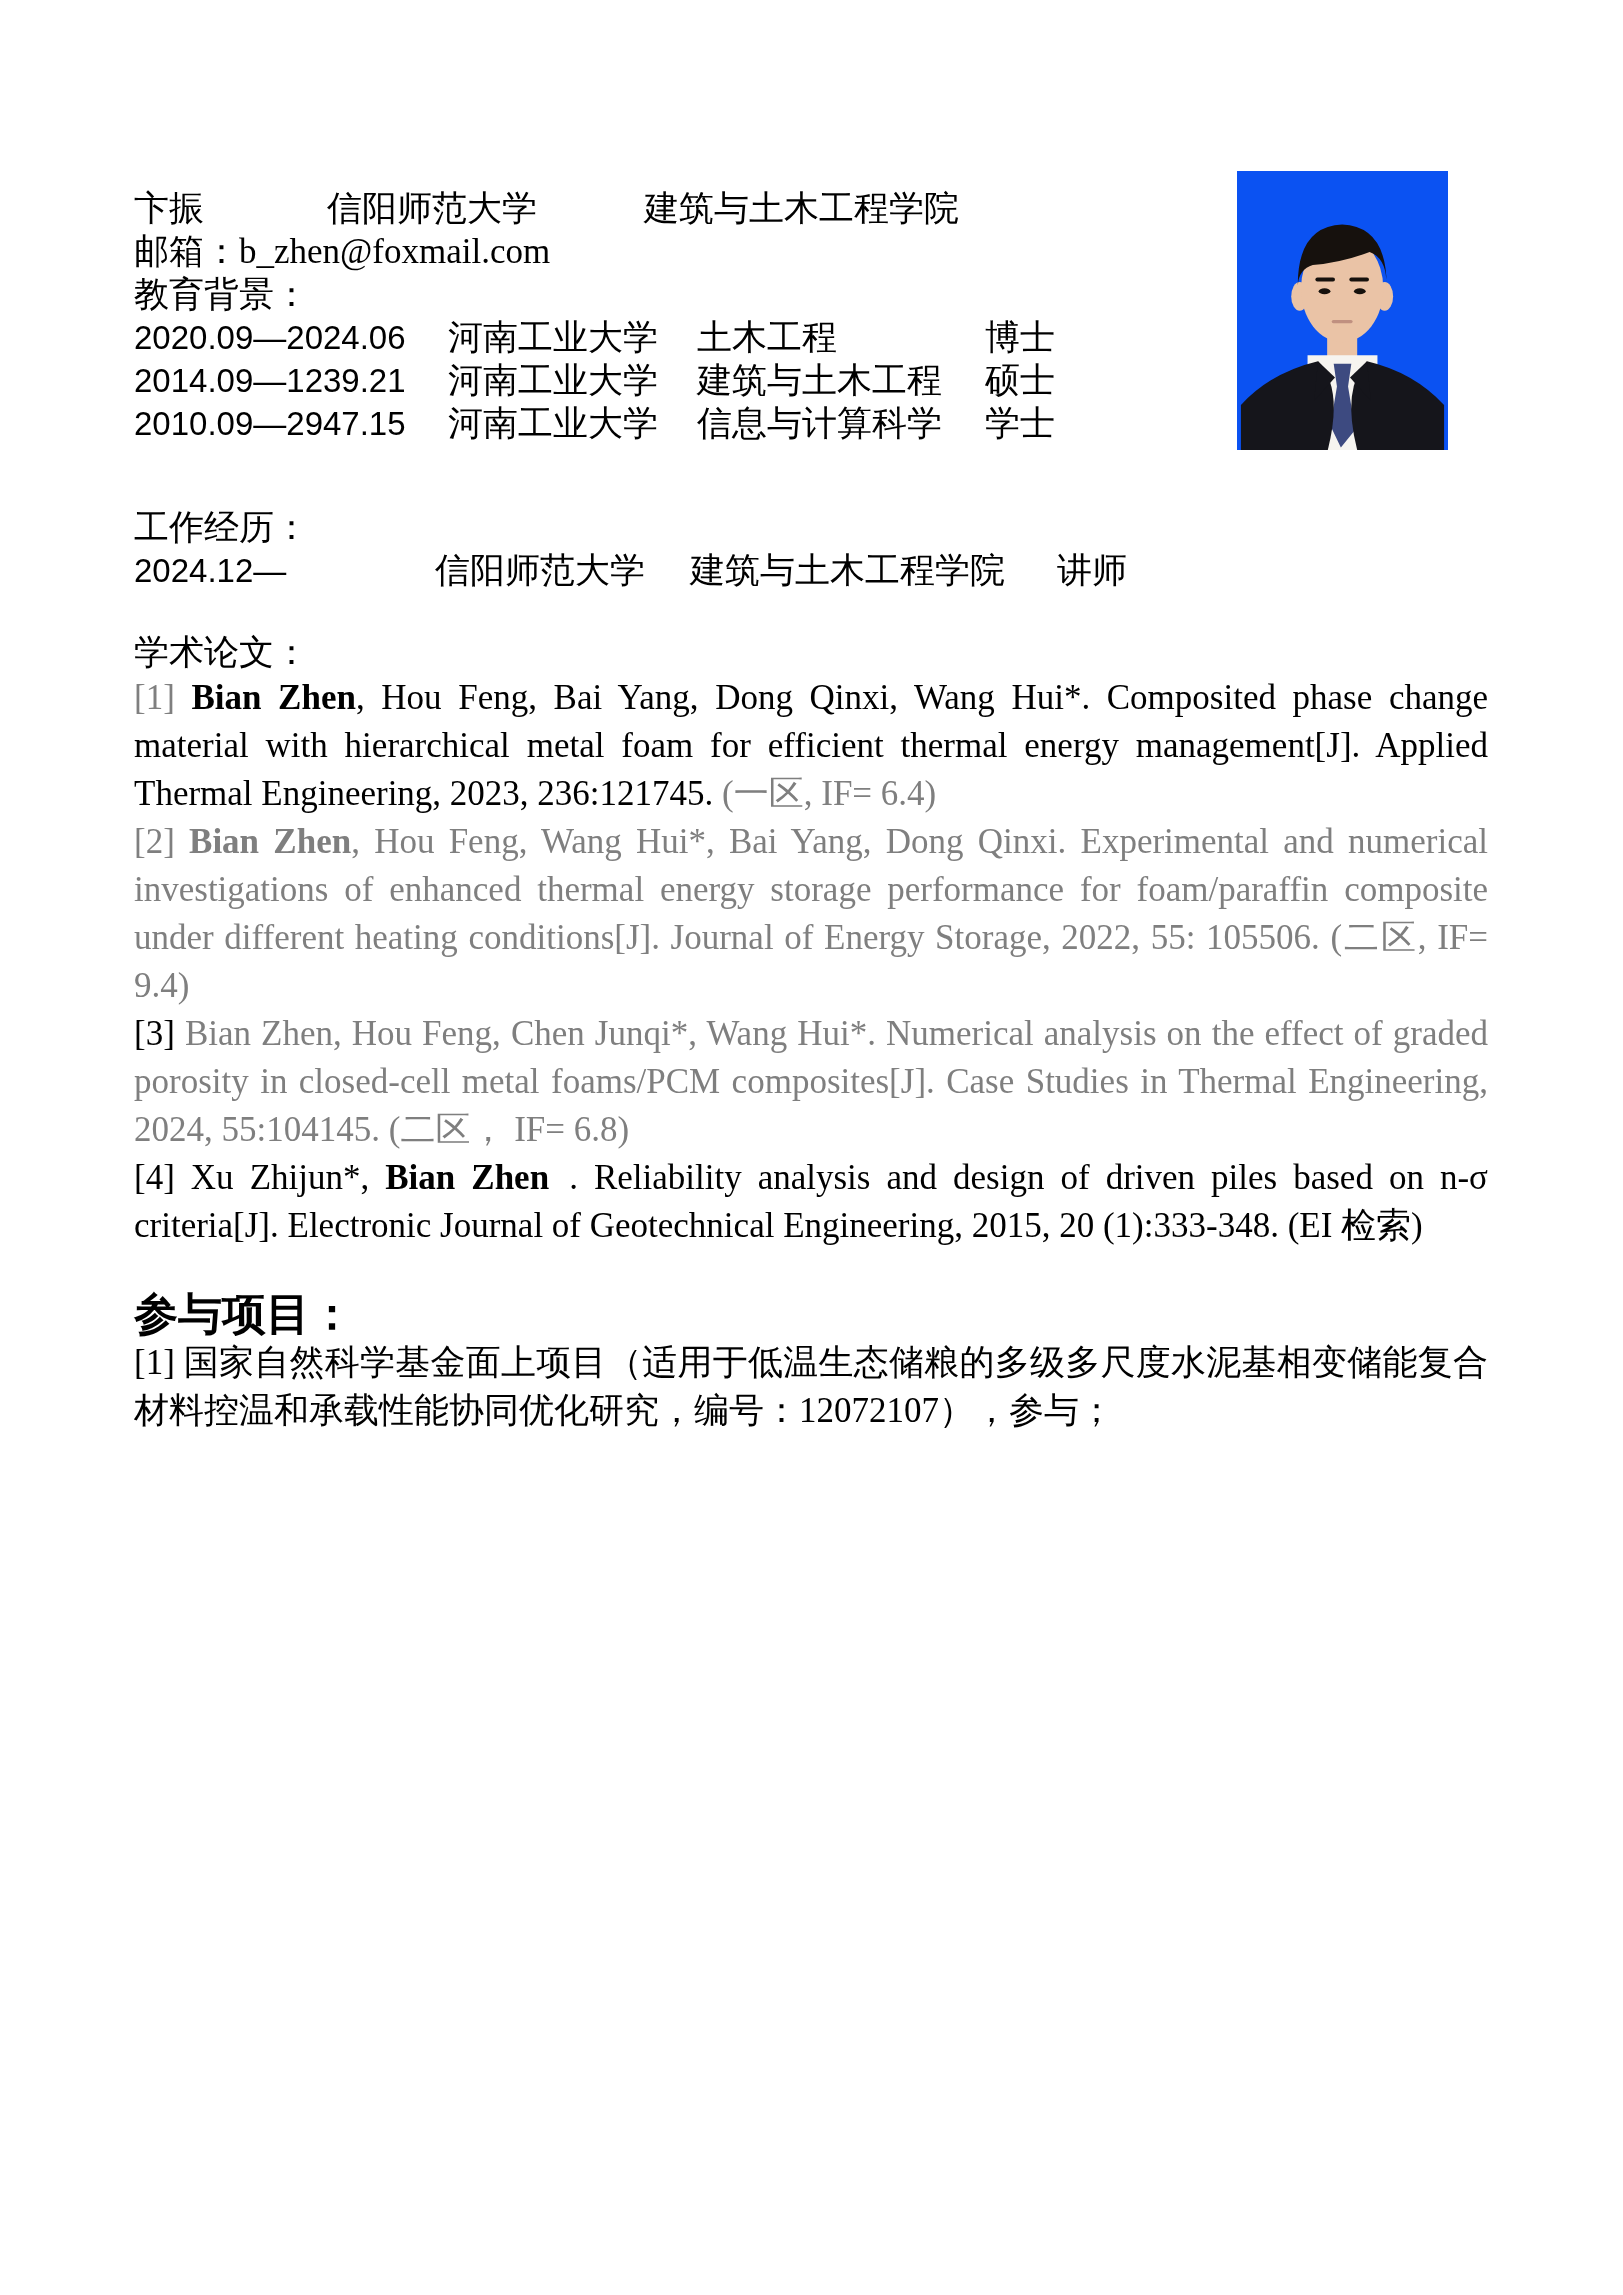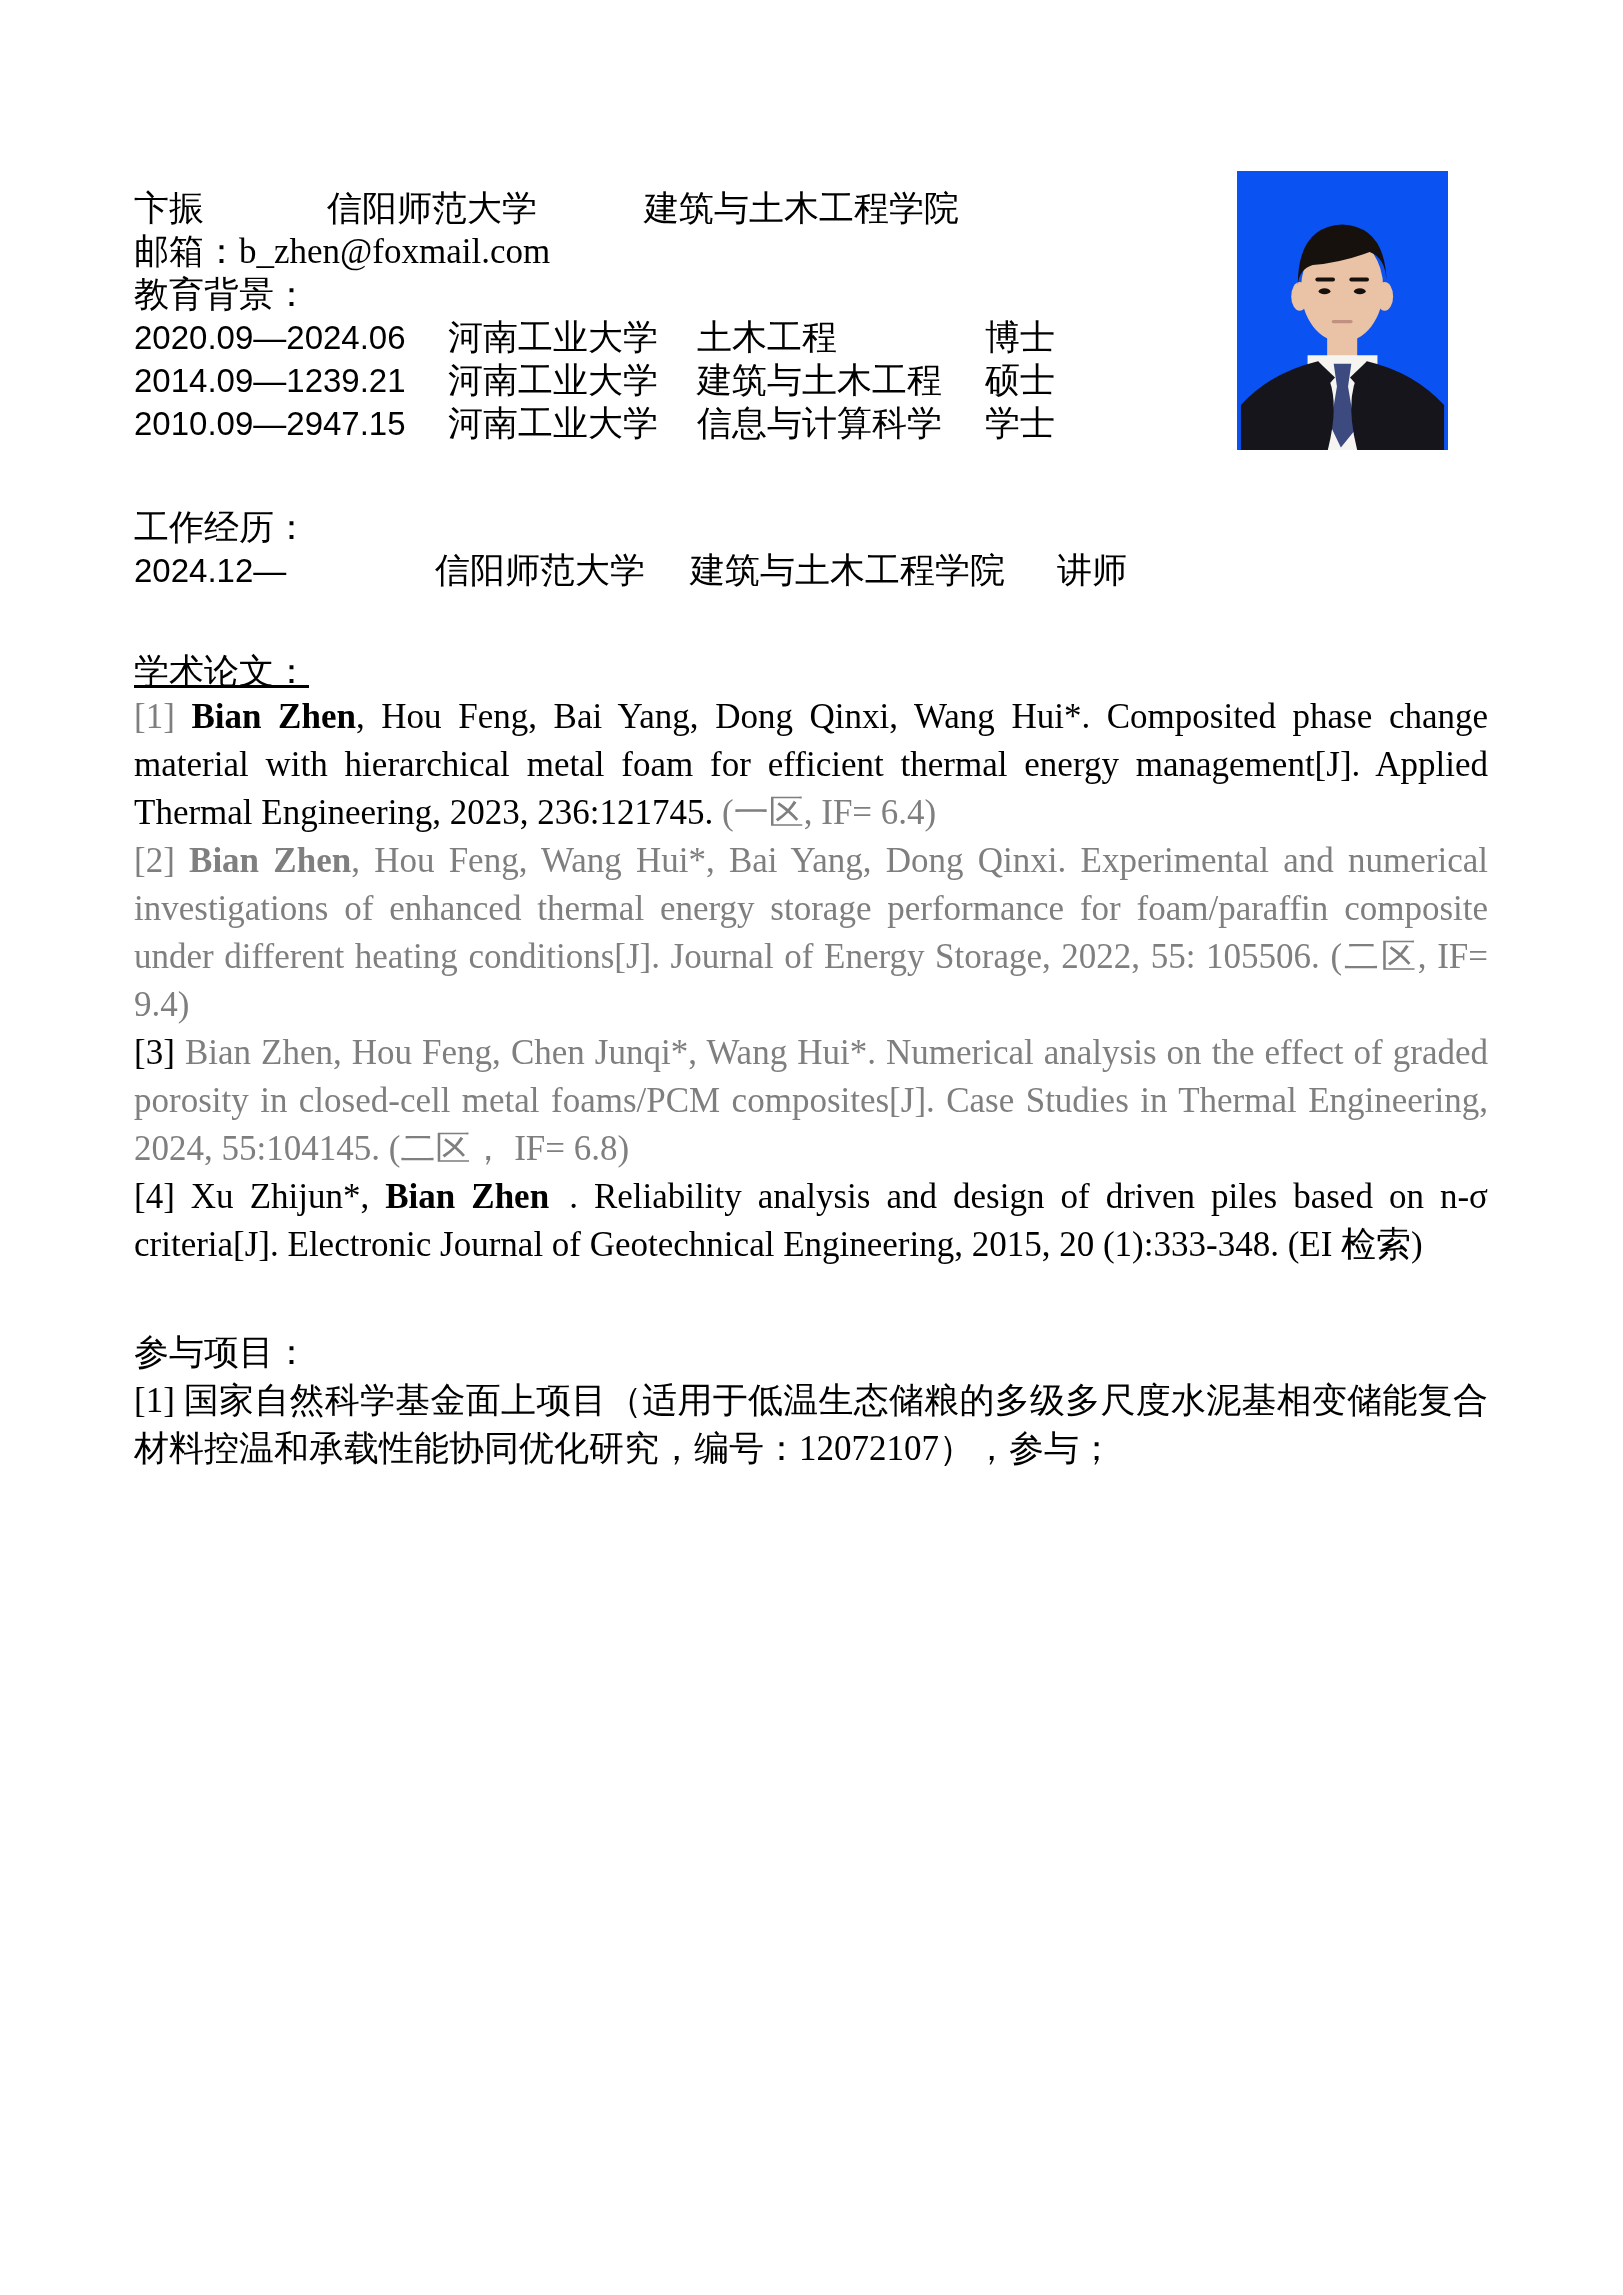--- a/index.html
+++ b/index.html
@@ -24,24 +24,24 @@
     position: absolute;
     left: 134px; top: 187px;
     width: 1354px;
   }
   .tline { font-size: 35px; line-height: 43px; white-space: nowrap; }
   .grid-name { display: grid; grid-template-columns: 193px 317px 1fr; }
   .grid-edu  { display: grid; grid-template-columns: 314px 249px 288px 1fr; }
   .grid-work { display: grid; grid-template-columns: 301px 255px 367px 1fr; }
   .sans { font-family: "Liberation Sans", "DejaVu Sans", sans-serif; font-size: 33px; }
   .work-title { margin-top: 61px; }
-  .pub-title  { margin-top: 58px; text-decoration: underline; }
+  .pub-title  { margin-top: 39px; }
   .pub  { font-size: 35px; line-height: 48px; text-align: justify; margin: 0; }
   .proj { font-size: 35px; line-height: 48px; text-align: justify; margin: 0; }
-  .proj-title { margin-top: 60px; font-size: 35px; line-height: 48px; white-space: nowrap; }
+  .proj-title { margin-top: 41px; font-size: 44px; line-height: 48px; white-space: nowrap; font-weight: bold; }
   .photo-frame {
     position: absolute;
     left: 1237px; top: 171px;
     width: 211px; height: 279px;
   }
   .photo-frame svg { display: block; width: 100%; height: 100%; }
   .p-bg    { fill: var(--photo-bg); }
   .p-suit  { fill: var(--suit); }
   .p-tie   { fill: var(--tie); }
   .p-skin  { fill: var(--skin); }

